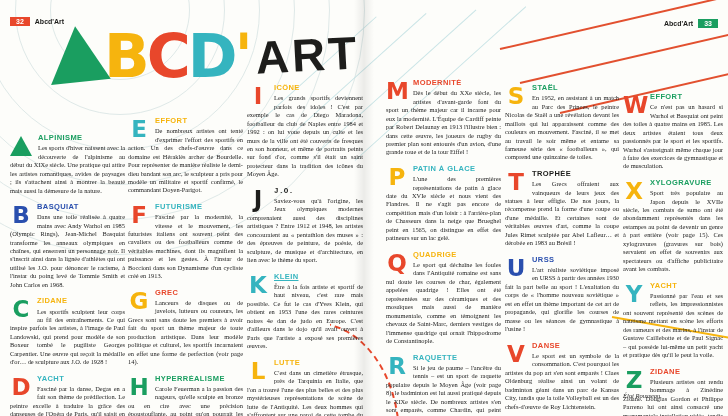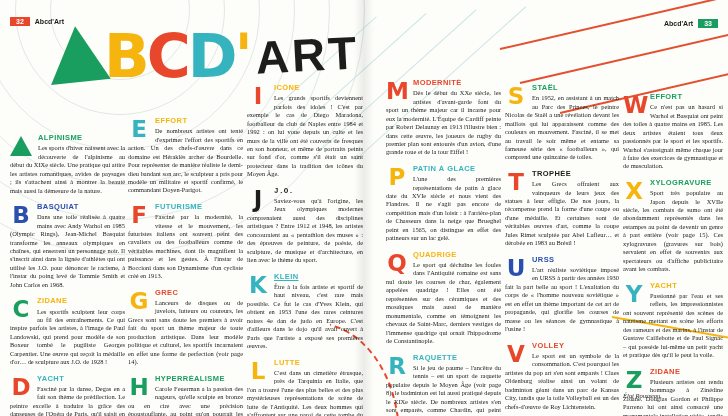--- a/index.html
+++ b/index.html
@@ -196,21 +196,21 @@
         <h3 style="color: rgb(29, 29, 27);">TROPHÉE</h3>
         <p>Les Grecs offraient aux vainqueurs de leurs jeux des statues à leur effigie. De nos jours, la récompense prend la forme d'une coupe ou d'une médaille. Et certaines sont de véritables œuvres d'art, comme la coupe Jules Rimet sculptée par Abel Lafleur… et dérobée en 1983 au Brésil !</p>
       </div>
       <div class="entry">
         <span class="glyph" style="color: rgb(42, 79, 174);">U</span>
         <h3 style="color: rgb(42, 79, 174);">URSS</h3>
         <p>L'art réaliste soviétique imposé en URSS à partir des années 1930 fait la part belle au sport ! L'exaltation du corps de « l'homme nouveau soviétique » est en effet un thème important de cet art de propagande, qui glorifie les courses de masse ou les séances de gymnastique à l'usine !</p>
       </div>
       <div class="entry">
         <span class="glyph" style="color: rgb(232, 71, 43);">V</span>
-        <h3 style="color: rgb(232, 71, 43);">VOLLEY</h3>
+        <h3 style="color: rgb(232, 71, 43);">DANSE</h3>
         <p>Le sport est un symbole de la consommation. C'est pourquoi les artistes du pop art s'en sont emparés ! Claes Oldenburg réalise ainsi un volant de badminton géant dans un parc de Kansas City, tandis que la toile Volleyball est un des chefs-d'œuvre de Roy Lichtenstein.</p>
       </div>
     </div>
   <div class="col col6">
       <div class="entry">
         <span class="glyph" style="color: rgb(232, 71, 43);">W</span>
         <h3 style="color: rgb(26, 158, 96);">EFFORT</h3>
         <p>Ce n'est pas un hasard si Warhol et Basquiat ont peint des toiles à quatre mains en 1985. Les deux artistes étaient tous deux passionnés par le sport et les sportifs. Warhol s'astreignait même chaque jour à faire des exercices de gymnastique et de musculation.</p>
       </div>
       <div class="entry">

